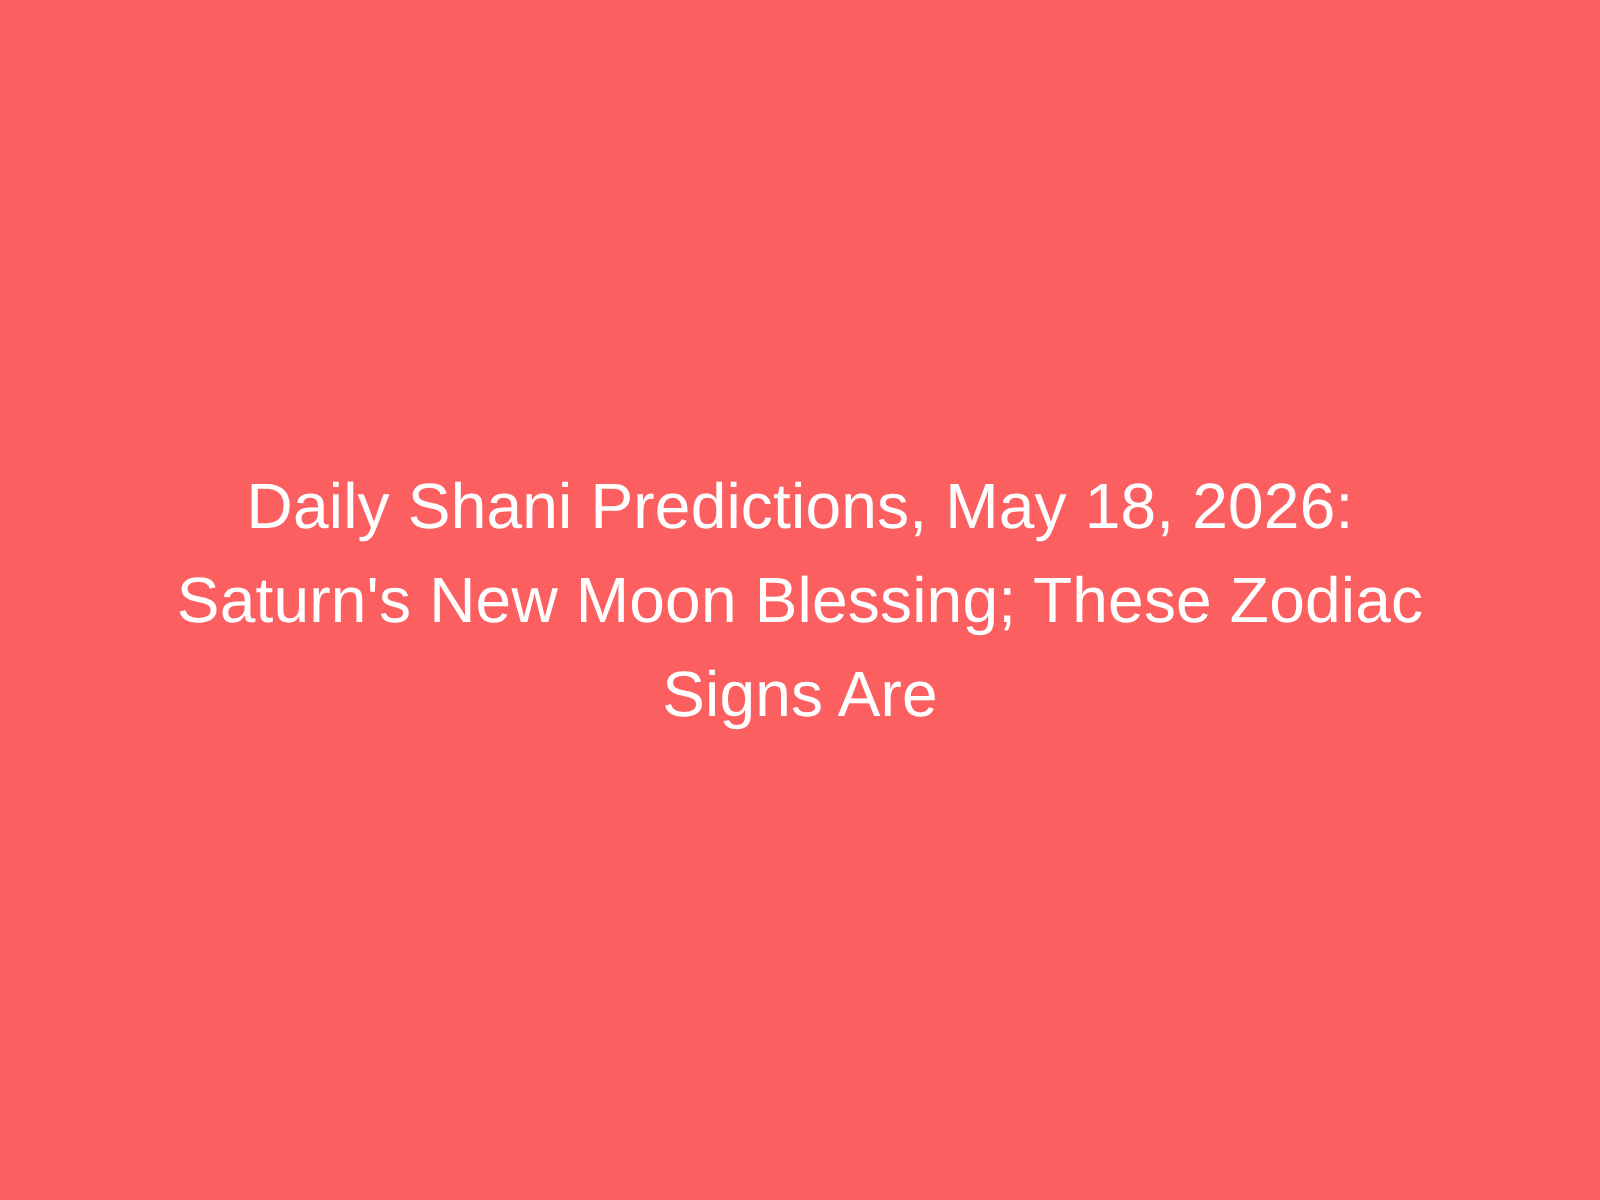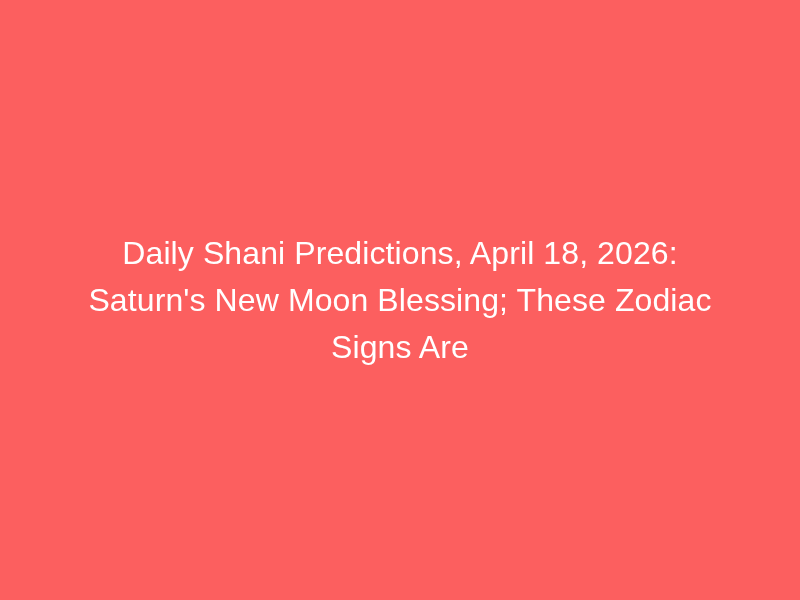--- a/index.html
+++ b/index.html
@@ -51,17 +51,17 @@
     -webkit-font-smoothing: antialiased;
   }
 </style>
 </head>
 <body>
 
 <div class="headline-card" style="background-color: rgb(252, 95, 95);">
 
   <div class="headline-block">
 
-    <h1 class="headline-text" style="color: rgb(255, 255, 255);">Daily Shani Predictions, April 18, 2026: Saturn's New Moon Blessing; These Zodiac Signs Are</h1>
+    <h1 class="headline-text" style="color: rgb(255, 255, 255);">Daily Shani Predictions, May 18, 2026: Saturn's New Moon Blessing; These Zodiac Signs Are</h1>
 
   </div>
 
 </div>
 
 </body></html>

